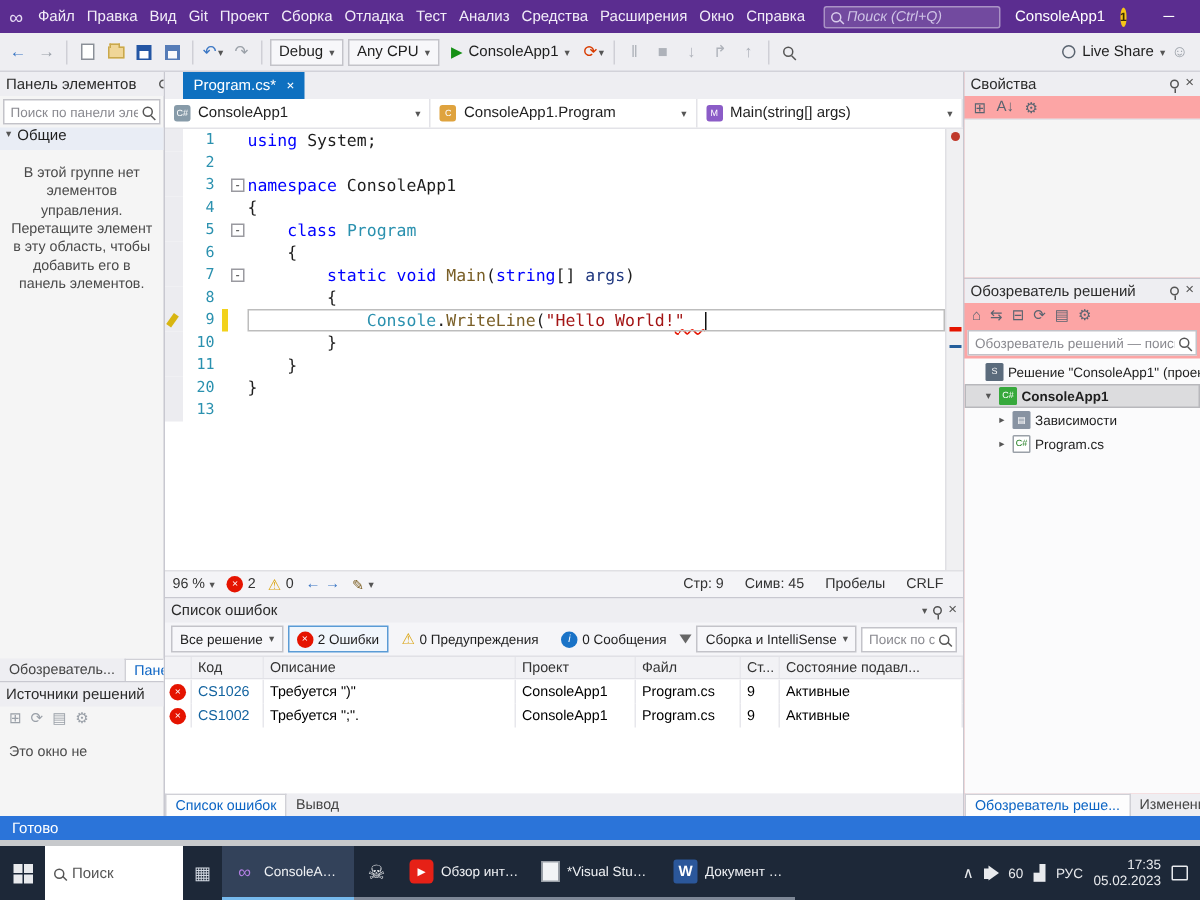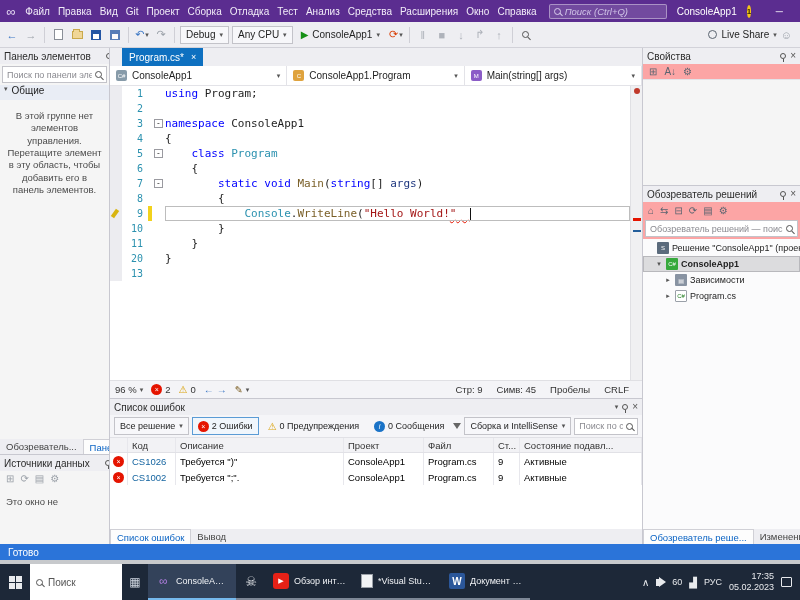--- a/index.html
+++ b/index.html
@@ -299,21 +299,21 @@
             <span>Общие</span>
           </div>
           <div class="toolbox-empty">В этой группе нет элементов управления. Перетащите элемент в эту область, чтобы добавить его в панель элементов.</div>
         </div>
         <div class="side-tabs">
           <span class="btab">Обозреватель...</span>
           <span class="btab active">Панель эле...</span>
         </div>
         <div class="datasources">
           <div class="twt">
-            <span>Источники данных</span>
+            <span>Источники решений</span>
             <span class="twt-icons">
               <span class="pin"></span>
               <span class="x-icon">×</span>
             </span>
           </div>
           <div class="ds-toolbar">
             <span>⊞</span>
             <span>⟳</span>
             <span>▤</span>
             <span>⚙</span>
@@ -346,21 +346,21 @@
             <span class="chev">▾</span>
           </div>
         </div>
         <div class="editor-wrap">
           <div class="code-area">
               <div class="code-row">
                 <div class="cell-margin"></div>
                 <div class="cell-num">1</div>
                 <div class="cell-chg"></div>
                 <div class="cell-fold"></div>
-                <div class="cell-text"><span class="tok-kw">using </span><span class="tok-pl">Program;</span></div>
+                <div class="cell-text"><span class="tok-kw">using </span><span class="tok-pl">System;</span></div>
               </div>
               <div class="code-row">
                 <div class="cell-margin"></div>
                 <div class="cell-num">2</div>
                 <div class="cell-chg"></div>
                 <div class="cell-fold"></div>
                 <div class="cell-text"></div>
               </div>
               <div class="code-row">
                 <div class="cell-margin"></div>

